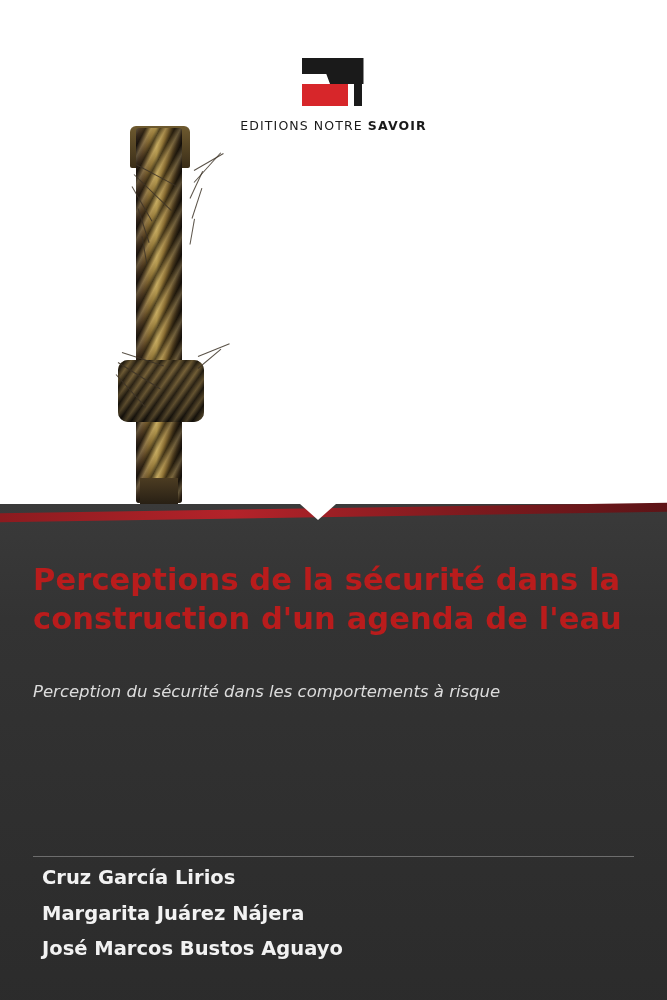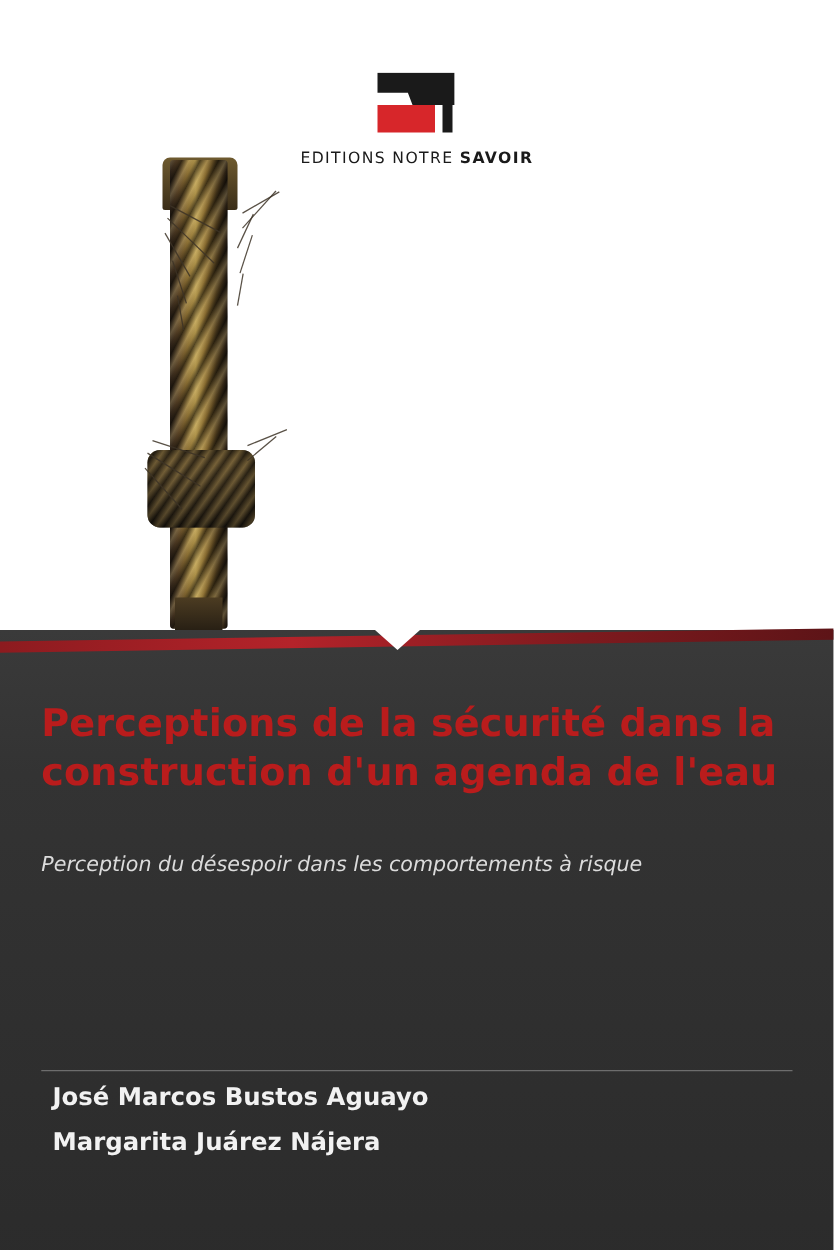--- a/index.html
+++ b/index.html
@@ -285,24 +285,25 @@
       </div>
     </div>
 
   </div>
 
   <div class="dark-band"></div>
   <div class="red-stripe"></div>
   <div class="band-notch"></div>
 
   <h1 class="title">Perceptions de la sécurité dans la construction d'un agenda de l'eau</h1>
-  <div class="subtitle">Perception du désespoir dans les comportements à risque</div>
+  <div class="subtitle">Perception du sécurité dans les comportements à risque</div>
 
   <div class="divider"></div>
 
   <div class="authors">
+    <p class="author">Cruz García Lirios</p>
+    <p class="author">Margarita Juárez Nájera</p>
     <p class="author">José Marcos Bustos Aguayo</p>
-    <p class="author">Margarita Juárez Nájera</p>
   </div>
 
   <div class="bottom-plate"></div>
 
 </div>
 
 </body></html>

